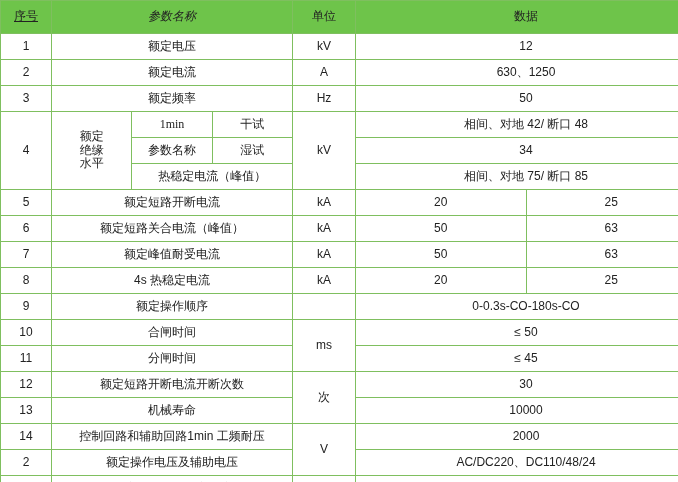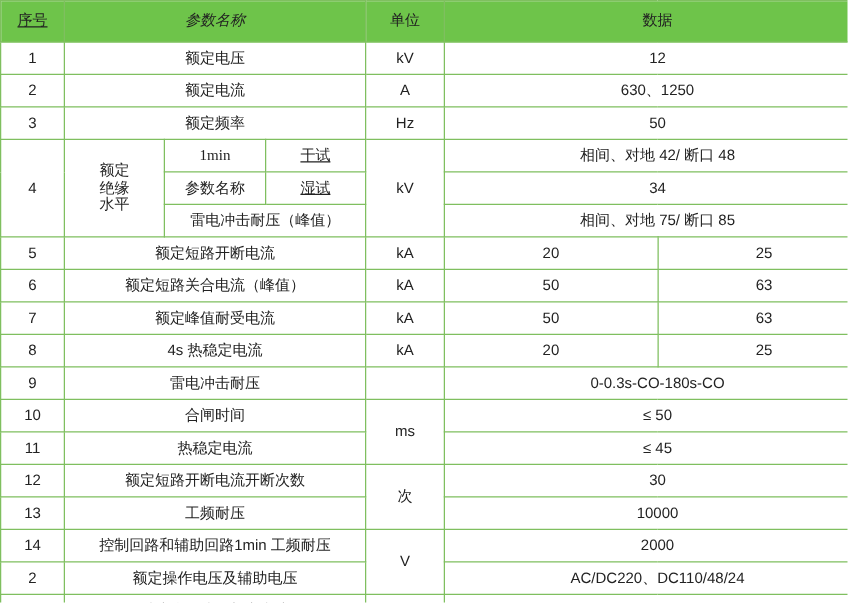--- a/index.html
+++ b/index.html
@@ -35,21 +35,21 @@
     font-size: 14px;
     font-weight: bold;
     height: 30px;
   }
   .c-no    { width: 46px; text-decoration: underline; }
   .c-name  { width: 236px; font-style: italic; }
   .c-unit  { width: 58px; }
   .c-data  { width: 336px; }
   .sub-a { width: 48px; }
   .sub-b { width: 118px; font-family: Liberation Serif, serif; }
-  .sub-c { width: 68px; text-decoration: underline; }
+  .sub-c { width: 68px; }
   .half { width: 168px; }
   .nowrap { white-space: nowrap; }
   tbody tr { height: 26px; }
 </style>
 </head>
 <body>
 
 <table class="spec">
   <thead>
     <tr>
@@ -95,21 +95,21 @@
       <td colspan="2">相间、对地 42/ 断口 48</td>
     </tr>
 
     <tr>
       <td class="sub-b">参数名称</td>
       <td class="sub-c">湿试</td>
       <td colspan="2">34</td>
     </tr>
 
     <tr>
-      <td colspan="2">雷电冲击耐压（峰值）</td>
+      <td colspan="2">热稳定电流（峰值）</td>
       <td colspan="2">相间、对地 75/ 断口 85</td>
     </tr>
 
     <tr>
       <td>5</td>
       <td colspan="3">额定短路开断电流</td>
       <td>kA</td>
       <td class="half">20</td>
       <td class="half">25</td>
     </tr>
@@ -133,48 +133,48 @@
     <tr>
       <td>8</td>
       <td colspan="3">4s 热稳定电流</td>
       <td>kA</td>
       <td>20</td>
       <td>25</td>
     </tr>
 
     <tr>
       <td>9</td>
-      <td colspan="3">雷电冲击耐压</td>
+      <td colspan="3">额定操作顺序</td>
       <td></td>
       <td colspan="2" class="nowrap">0-0.3s-CO-180s-CO</td>
     </tr>
 
     <tr>
       <td>10</td>
       <td colspan="3">合闸时间</td>
       <td rowspan="2">ms</td>
       <td colspan="2">≤ 50</td>
     </tr>
 
     <tr>
       <td>11</td>
-      <td colspan="3">热稳定电流</td>
+      <td colspan="3">分闸时间</td>
       <td colspan="2">≤ 45</td>
     </tr>
 
     <tr>
       <td>12</td>
       <td colspan="3">额定短路开断电流开断次数</td>
       <td rowspan="2">次</td>
       <td colspan="2">30</td>
     </tr>
 
     <tr>
       <td>13</td>
-      <td colspan="3">工频耐压</td>
+      <td colspan="3">机械寿命</td>
       <td colspan="2">10000</td>
     </tr>
 
     <tr>
       <td>14</td>
       <td colspan="3">控制回路和辅助回路1min 工频耐压</td>
       <td rowspan="2">V</td>
       <td colspan="2">2000</td>
     </tr>
 

